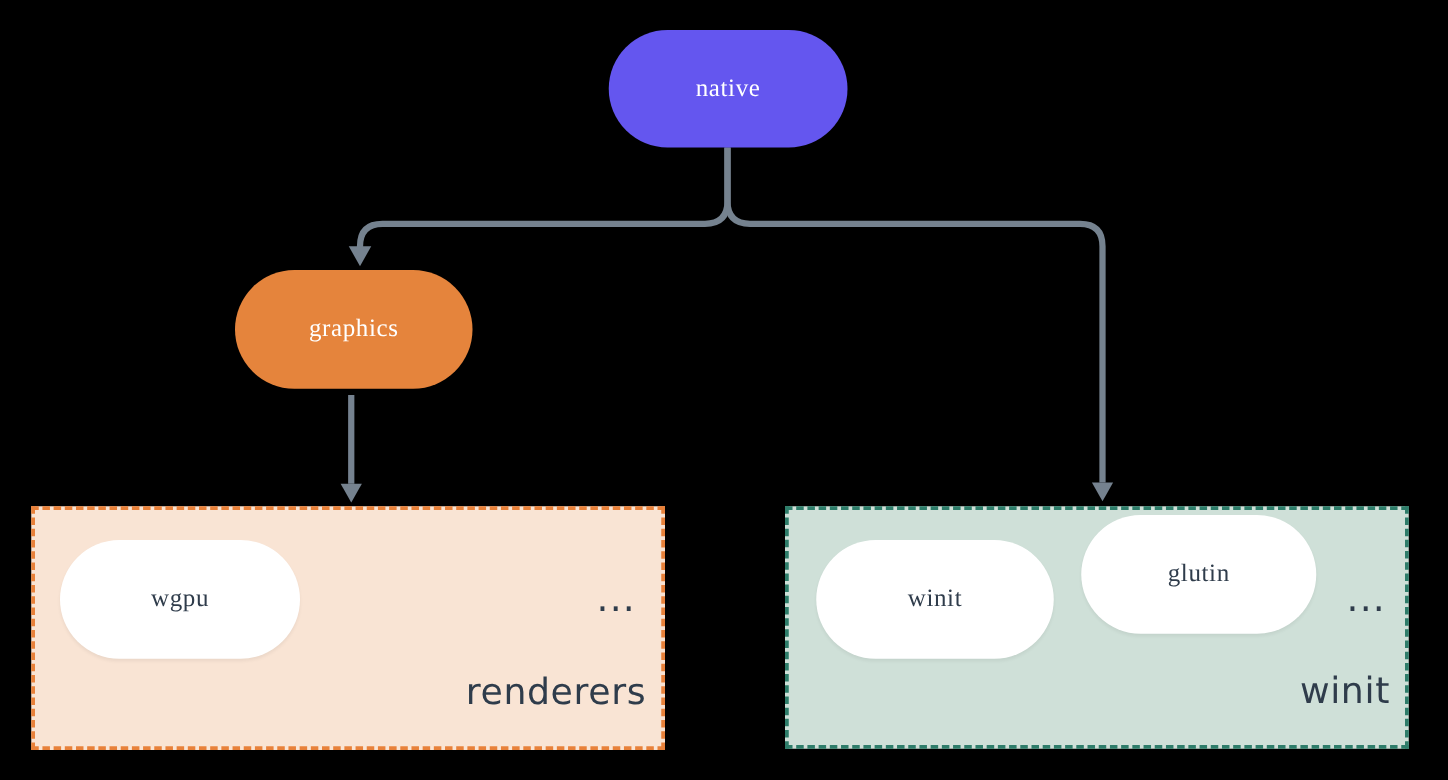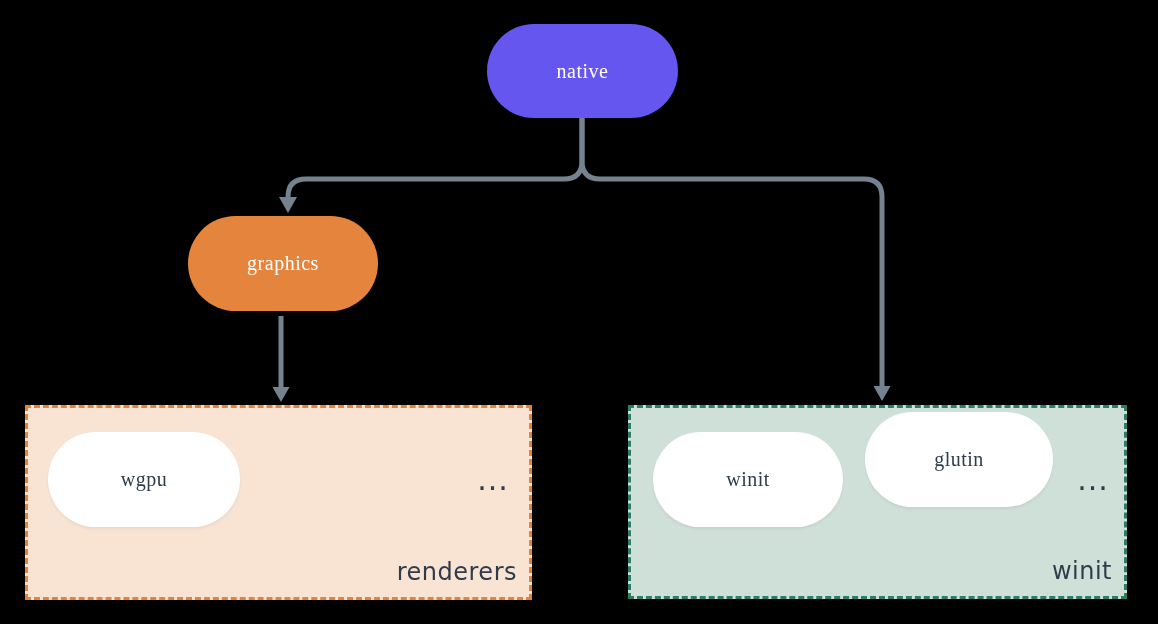--- a/index.html
+++ b/index.html
@@ -87,22 +87,22 @@
     justify-content: center;
     font-size: 30px;
     color: var(--dark-text);
     letter-spacing: 1px;
   }
   .ellipsis-renderers { left: 473px; }
   .ellipsis-shells    { left: 1073px; }
   .group-label {
     position: absolute;
     right: 12px;
-    bottom: 11px;
-    font-size: 24px;
+    bottom: 27px;
+    font-size: 29px;
     color: var(--dark-text);
     letter-spacing: 0.5px;
     margin-top: 30px;
   }
 </style>
 </head>
 <body>
 
 <div class="stage">
 

